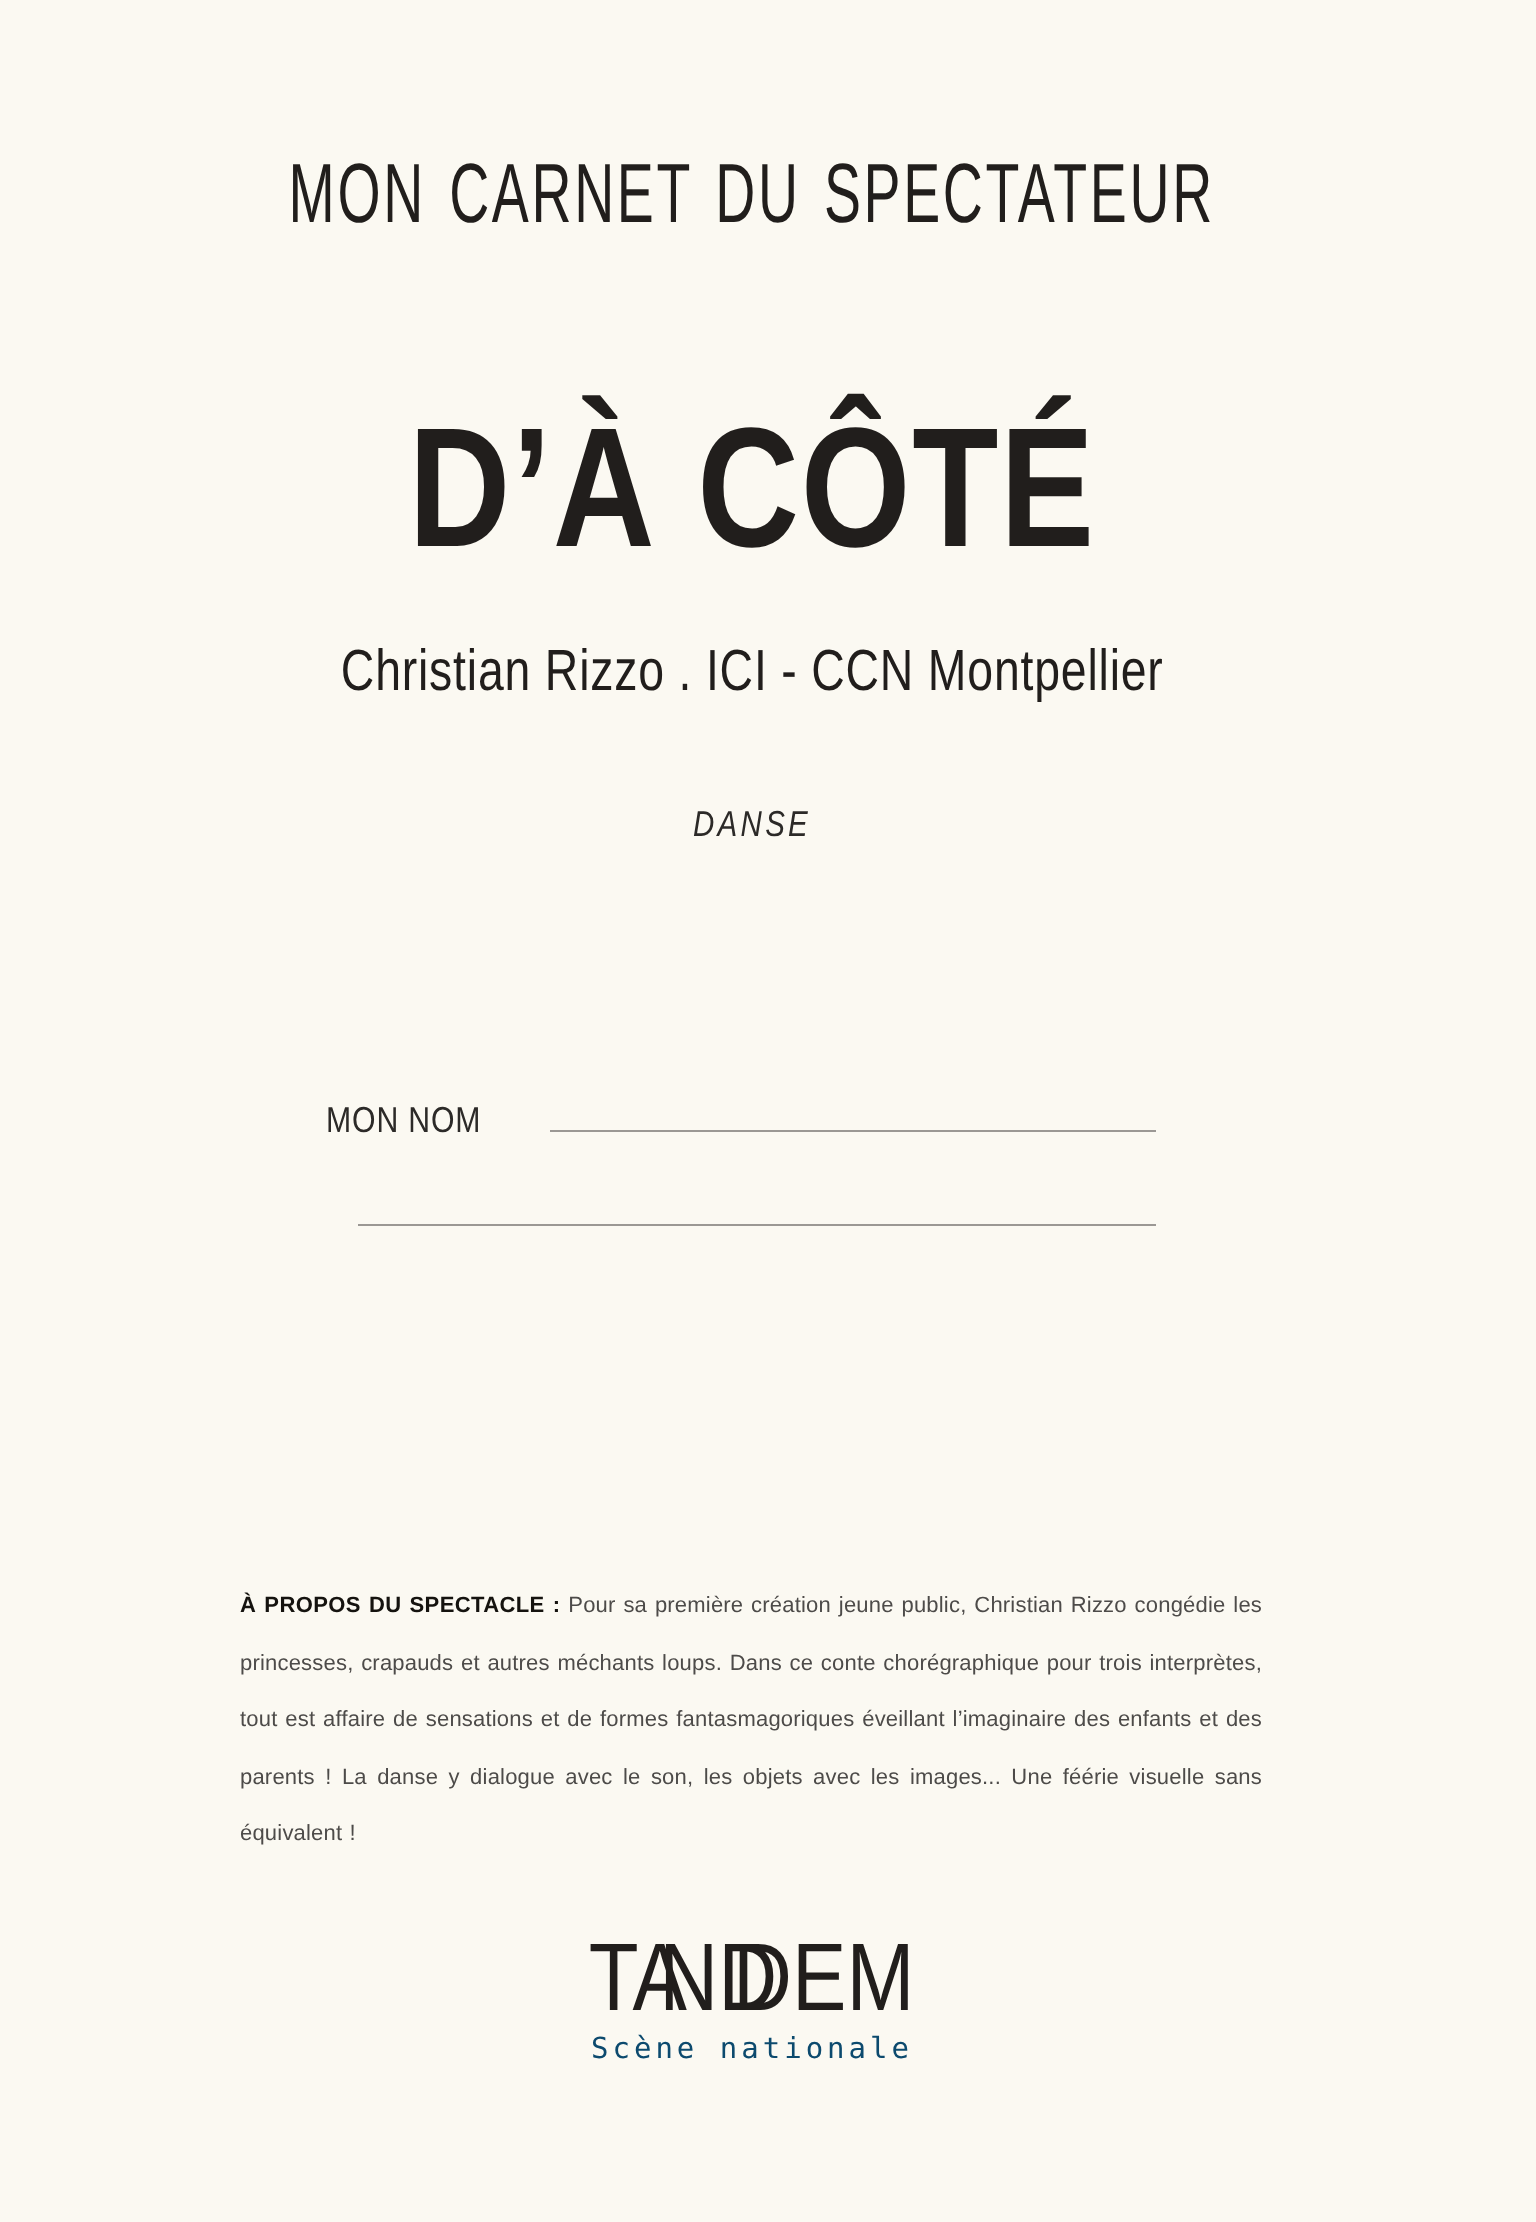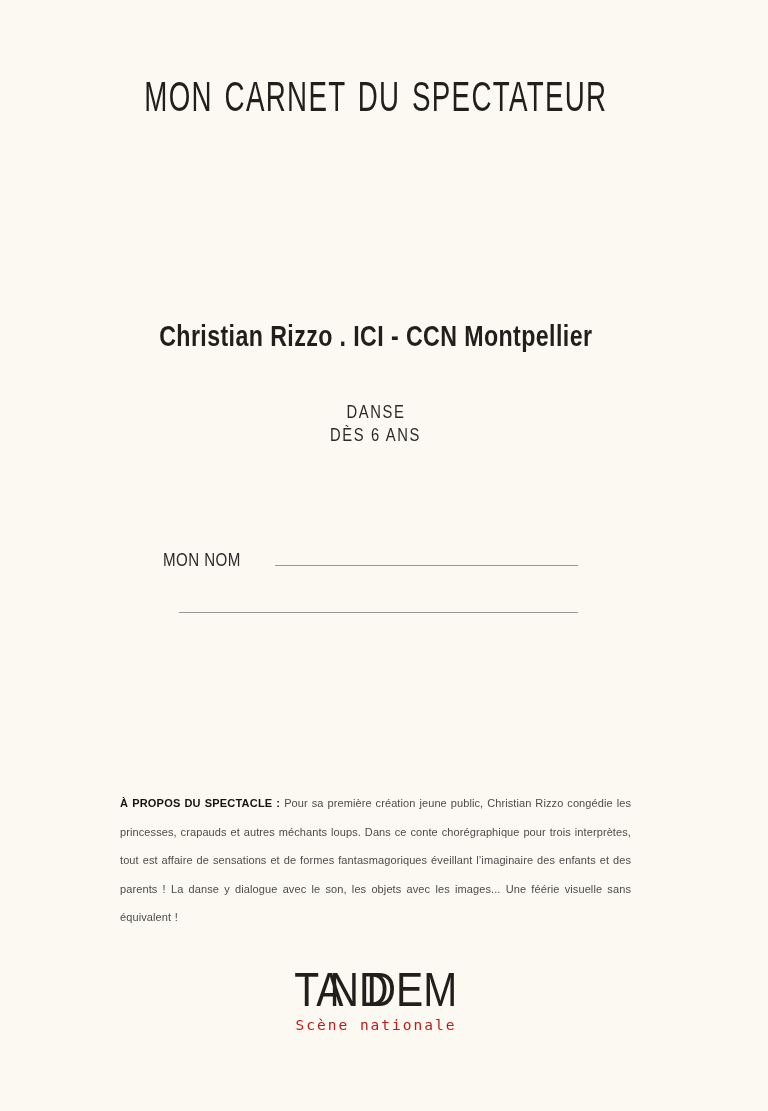--- a/index.html
+++ b/index.html
@@ -14,24 +14,24 @@
   
   .cx { display:inline-block; transform-origin:center center; }
   .cx-left { display:inline-block; transform-origin:left center; }
 
   .kicker { top:76px; font-size:42px; line-height:1; font-weight:400; }
   .kicker .cx { transform:scaleX(0.66); letter-spacing:2px; word-spacing:4px; }
 
   .title { top:202px; font-size:85px; line-height:1; font-weight:700; }
   .title .cx { transform:scaleX(0.83); letter-spacing:1px; }
 
-  .credit { top:322px; font-size:29px; line-height:1; font-weight:700; }
+  .credit { top:322px; font-size:29px; line-height:1; font-weight:400; }
   .credit .cx { transform:scaleX(0.80); letter-spacing:0.5px; }
 
-  .genre-block { top:401px; font-size:18px; line-height:23px; font-weight:400; color:#2c2a28; }
+  .genre-block { top:401px; font-size:18px; line-height:23px; font-weight:400; color:#2c2a28;font-style:italic; }
   .genre-block .cx { transform:scaleX(0.82); letter-spacing:2px; }
 
   .form { position:absolute; left:163px; width:415px; top:547px; }
   .form-row { display:flex; align-items:baseline; height:26px; margin-bottom:39px; }
   .form-label-box { flex:0 0 auto; overflow:visible; white-space:nowrap;
     font-size:18px; line-height:26px; color:#2c2a28; }
   .form-label-box .cx-left { transform:scaleX(0.84); letter-spacing:0.5px; }
   .fw-nom    { width:96px; }
   .fw-prenom { width:135px; }
   .fw-ecole  { width:117px; }
@@ -44,43 +44,43 @@
   }
   .about strong { color:#15130f; font-weight:700; letter-spacing:0.2px; }
 
   .logo { top:966px; font-size:48px; line-height:1; font-weight:400; white-space:nowrap; }
   .logo .cx { transform:scaleX(0.85); }
   .logo .ov-n { margin-left:-0.34em; }
   .logo .ov-d { margin-left:-0.54em; }
 
   .tagline {
     top:1017px; font-family:"DejaVu Sans Mono", monospace;
-    font-size:14.5px; letter-spacing:2px; color:#b91c1c;
+    font-size:14.5px; letter-spacing:2px; color:#0c4a6e;
   }
 </style>
 </head>
 <body>
 
 <div class="page">
 
   <div class="center-abs kicker">
     <span class="cx">MON CARNET DU SPECTATEUR</span>
   </div>
 
+  <div class="center-abs title">
+    <span class="cx">D’À CÔTÉ</span>
+  </div>
 
   <div class="center-abs credit">
     <span class="cx">Christian Rizzo . ICI - CCN Montpellier</span>
   </div>
 
   <div class="center-abs genre-block">
     <div>
       <span class="cx">DANSE</span>
-    </div>
-    <div>
-      <span class="cx">DÈS 6 ANS</span>
     </div>
   </div>
 
   <div class="form">
     <div class="form-row">
       <span class="form-label-box fw-nom">
         <span class="cx-left">MON NOM</span>
       </span>
       <span class="write-line"></span>
     </div>

